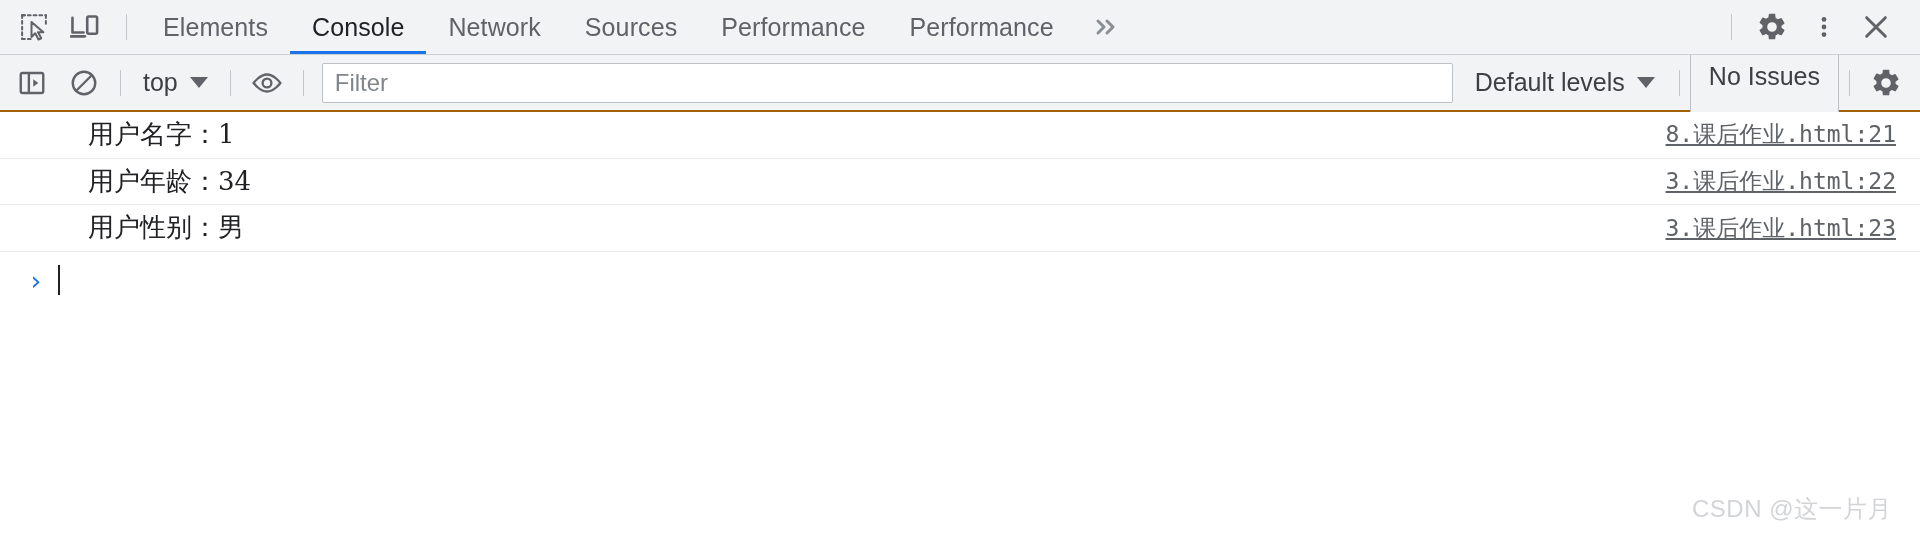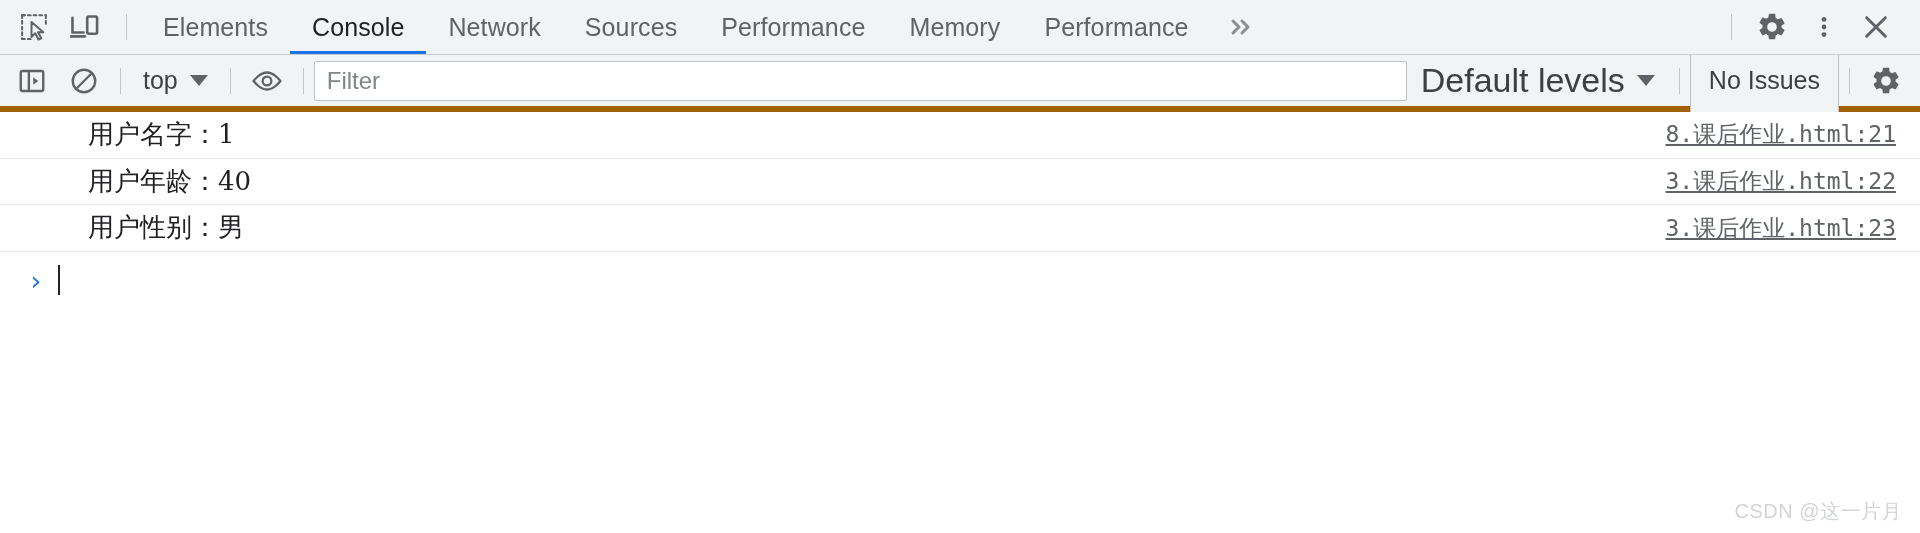--- a/index.html
+++ b/index.html
@@ -100,21 +100,21 @@
     padding-right: 18px;
   }
 
   
   .console-toolbar {
     height: 57px;
     min-height: 57px;
     background: #f1f3f4;
     display: flex;
     align-items: center;
-    border-bottom: 6px solid #a16207;
+    border-bottom: 2px solid #a16207;
     box-sizing: border-box;
     padding-left: 6px;
   }
 
   .ct-icon {
     width: 52px;
     height: 44px;
     display: flex;
     align-items: center;
     justify-content: center;
@@ -149,51 +149,50 @@
     border-right: 9px solid transparent;
     border-top: 11px solid #5f6368;
   }
 
   .filter-input {
     flex: 1 1 auto;
     height: 40px;
     background: #ffffff;
     border: 1px solid #bdc1c6;
     border-radius: 2px;
-    margin: 0 0;
+    margin: 0 8px;
     display: flex;
     align-items: center;
     padding: 0 12px;
     box-sizing: border-box;
     min-width: 100px;
   }
   .filter-input .ph {
     font-size: 24px;
     color: #80868b;
   }
 
   .levels {
     display: flex;
     align-items: center;
     gap: 12px;
     padding: 0 14px;
     white-space: nowrap;
   }
   .levels .label {
-    font-size: 34px;
+    font-size: 25px;
     color: #3c4043;
   }
 
   .issues-btn {
     border: 1px solid #bdc1c6;
     border-radius: 4px;
     background: #f1f3f4;
     height: 42px;
     display: flex;
-    align-items: center;
     padding: 16px 18px;
     white-space: nowrap;
   }
   .issues-btn span {
     font-size: 25px;
     color: #3c4043;
   }
 
   
   .console-body {
@@ -251,23 +250,23 @@
 
   .caret-bar {
     width: 2px;
     height: 30px;
     background: #202124;
     margin-left: 6px;
   }
 
   .watermark {
     position: absolute;
-    right: 18px;
+    right: 28px;
     bottom: 8px;
-    font-size: 20px;
+    font-size: 24px;
     color: #d2d4d7;
     font-family: "Liberation Sans", sans-serif;
     letter-spacing: 0.5px;
   }
 </style>
 </head>
 <body>
 
 <div id="devtools">
 
@@ -307,23 +306,20 @@
       <div class="tab">
         <span>Network</span>
       </div>
       <div class="tab">
         <span>Sources</span>
       </div>
       <div class="tab">
         <span>Performance</span>
       </div>
       <div class="tab">
-        <span>Memory</span>
-      </div>
-      <div class="tab">
         <span>Performance</span>
       </div>
       <div class="more-tabs">
         <svg width="30" height="24" viewBox="0 0 30 24">
           <path d="M6 6 L12 12 L6 18" fill="none" stroke="#8a8f94" stroke-width="3" stroke-linecap="round" stroke-linejoin="round"></path>
           <path d="M15 6 L21 12 L15 18" fill="none" stroke="#8a8f94" stroke-width="3" stroke-linecap="round" stroke-linejoin="round"></path>
         </svg>
       </div>
     </div>
 
@@ -414,21 +410,21 @@
   </div>
 
   <div class="console-body">
 
     <div class="log-row">
       <span class="log-text">用户名字：1</span>
       <span class="log-source">8.课后作业.html:21</span>
     </div>
 
     <div class="log-row">
-      <span class="log-text">用户年龄：40</span>
+      <span class="log-text">用户年龄：34</span>
       <span class="log-source">3.课后作业.html:22</span>
     </div>
 
     <div class="log-row">
       <span class="log-text">用户性别：男</span>
       <span class="log-source">3.课后作业.html:23</span>
     </div>
 
     <div class="prompt-row">
       <span class="prompt-chevron">›</span>

